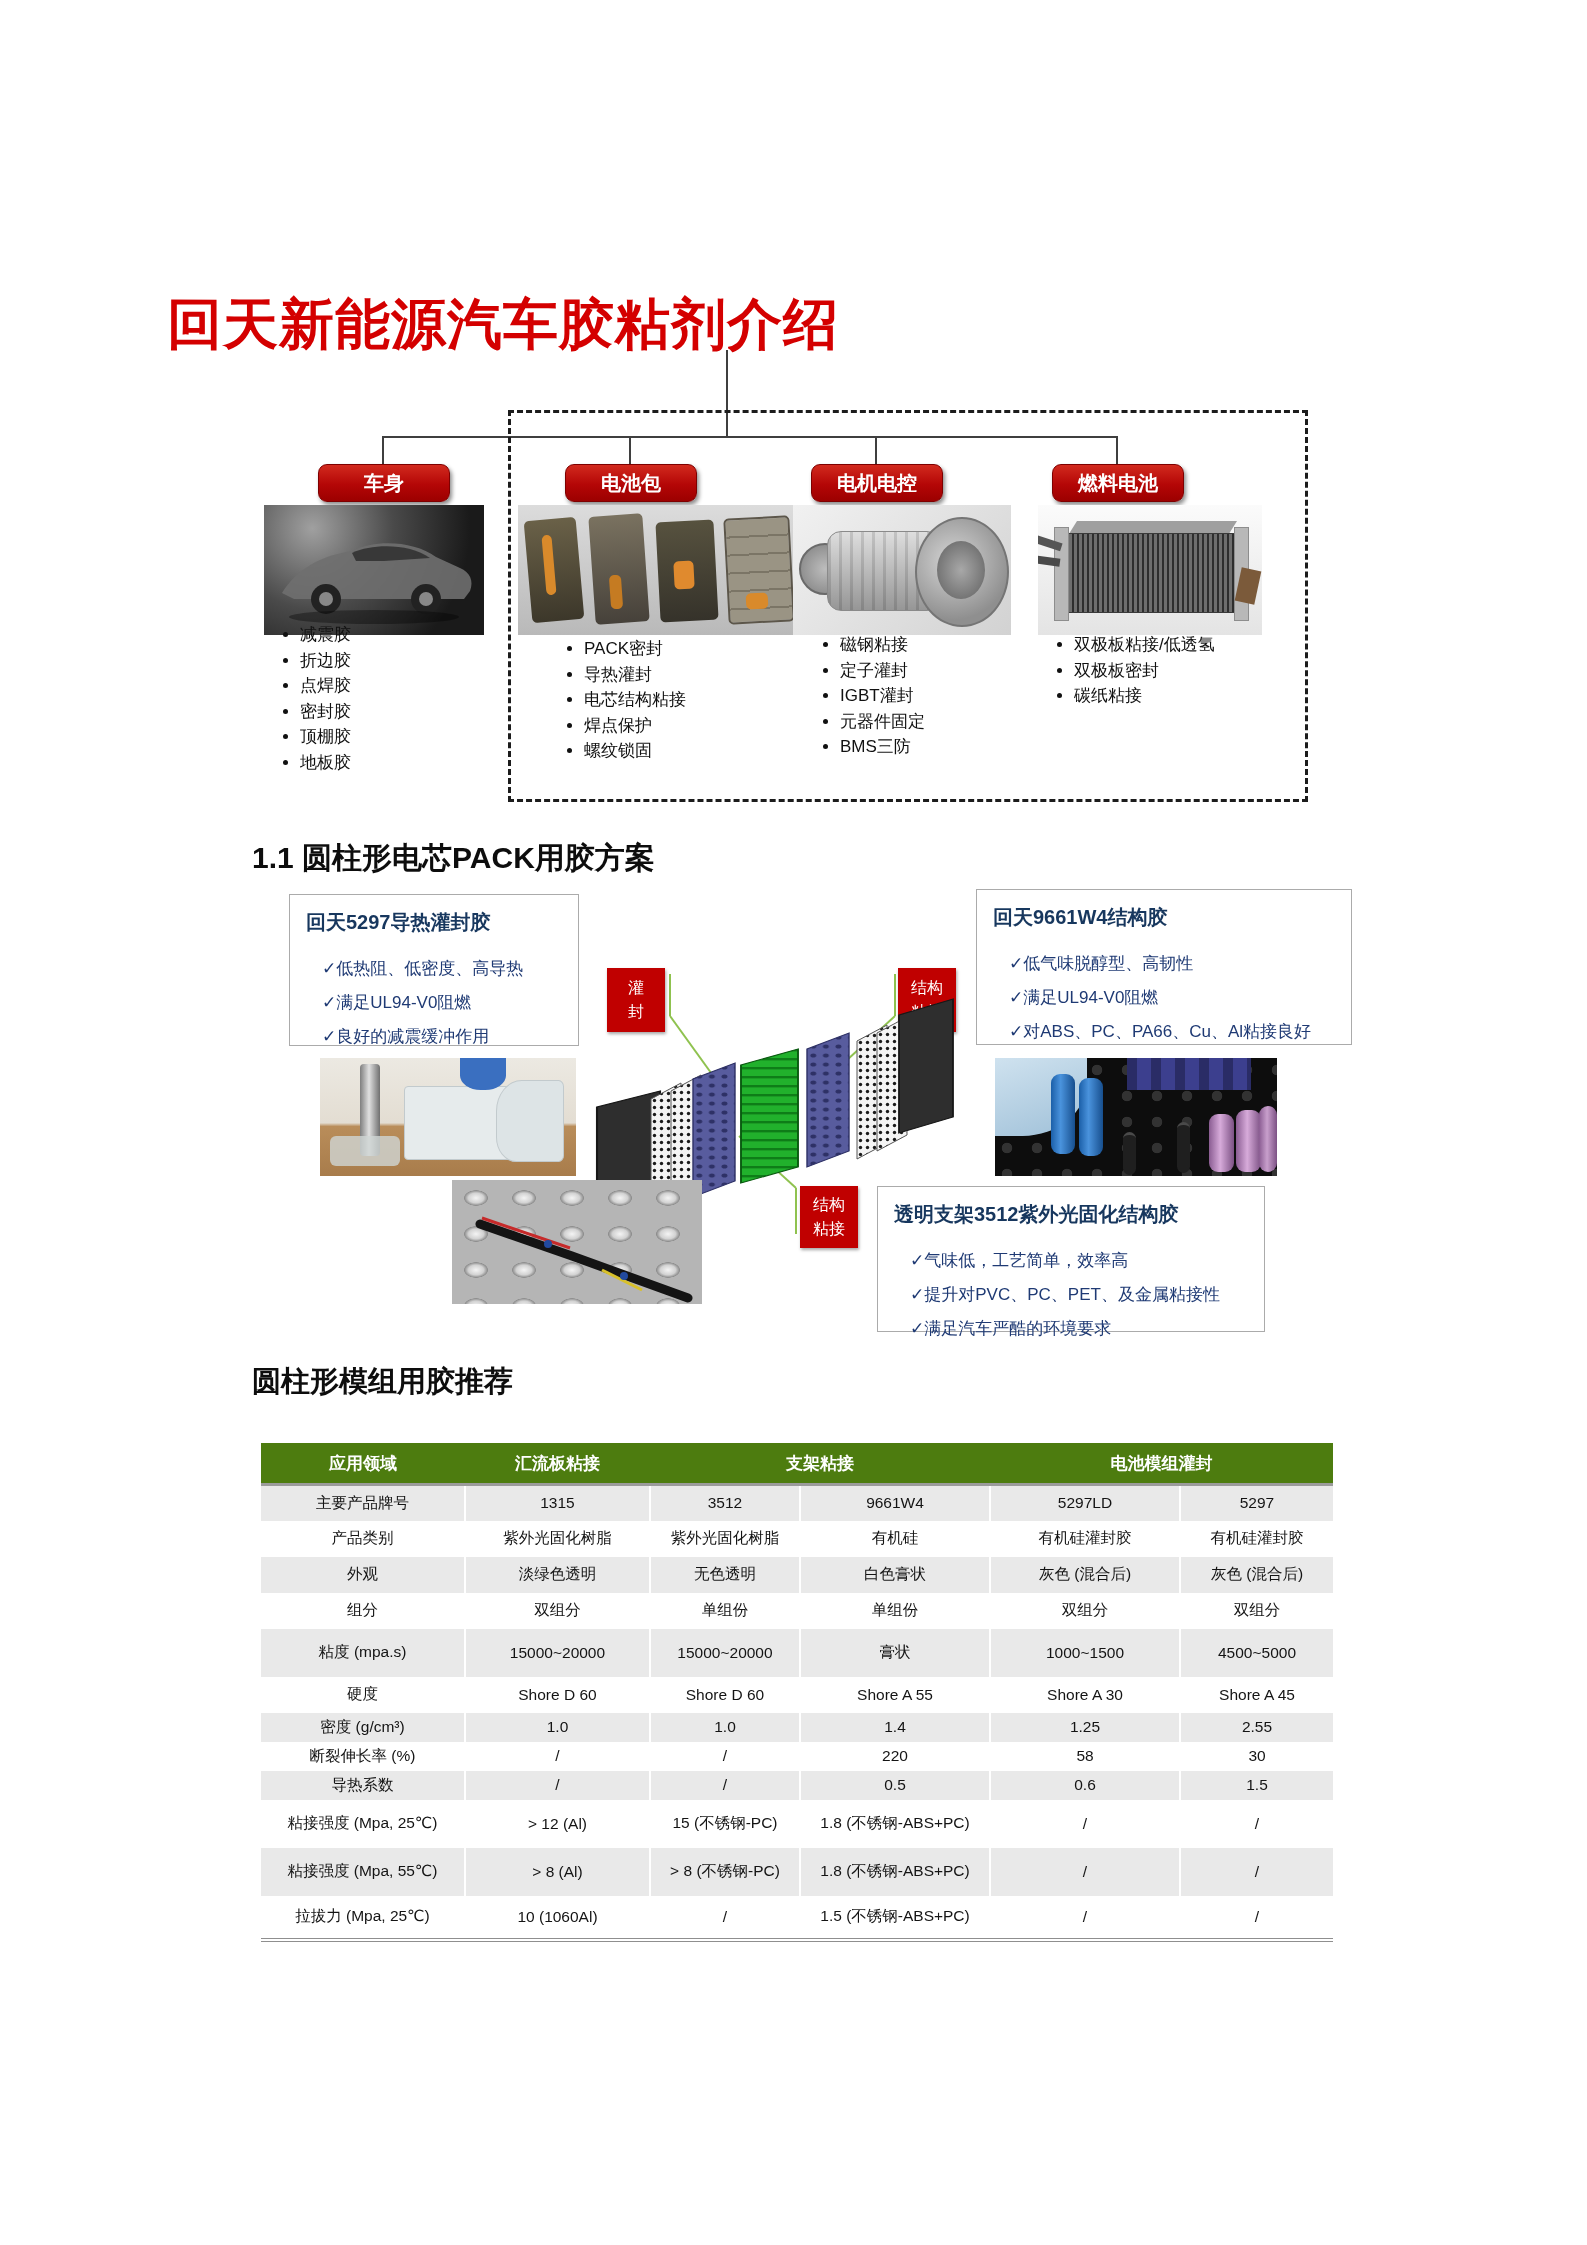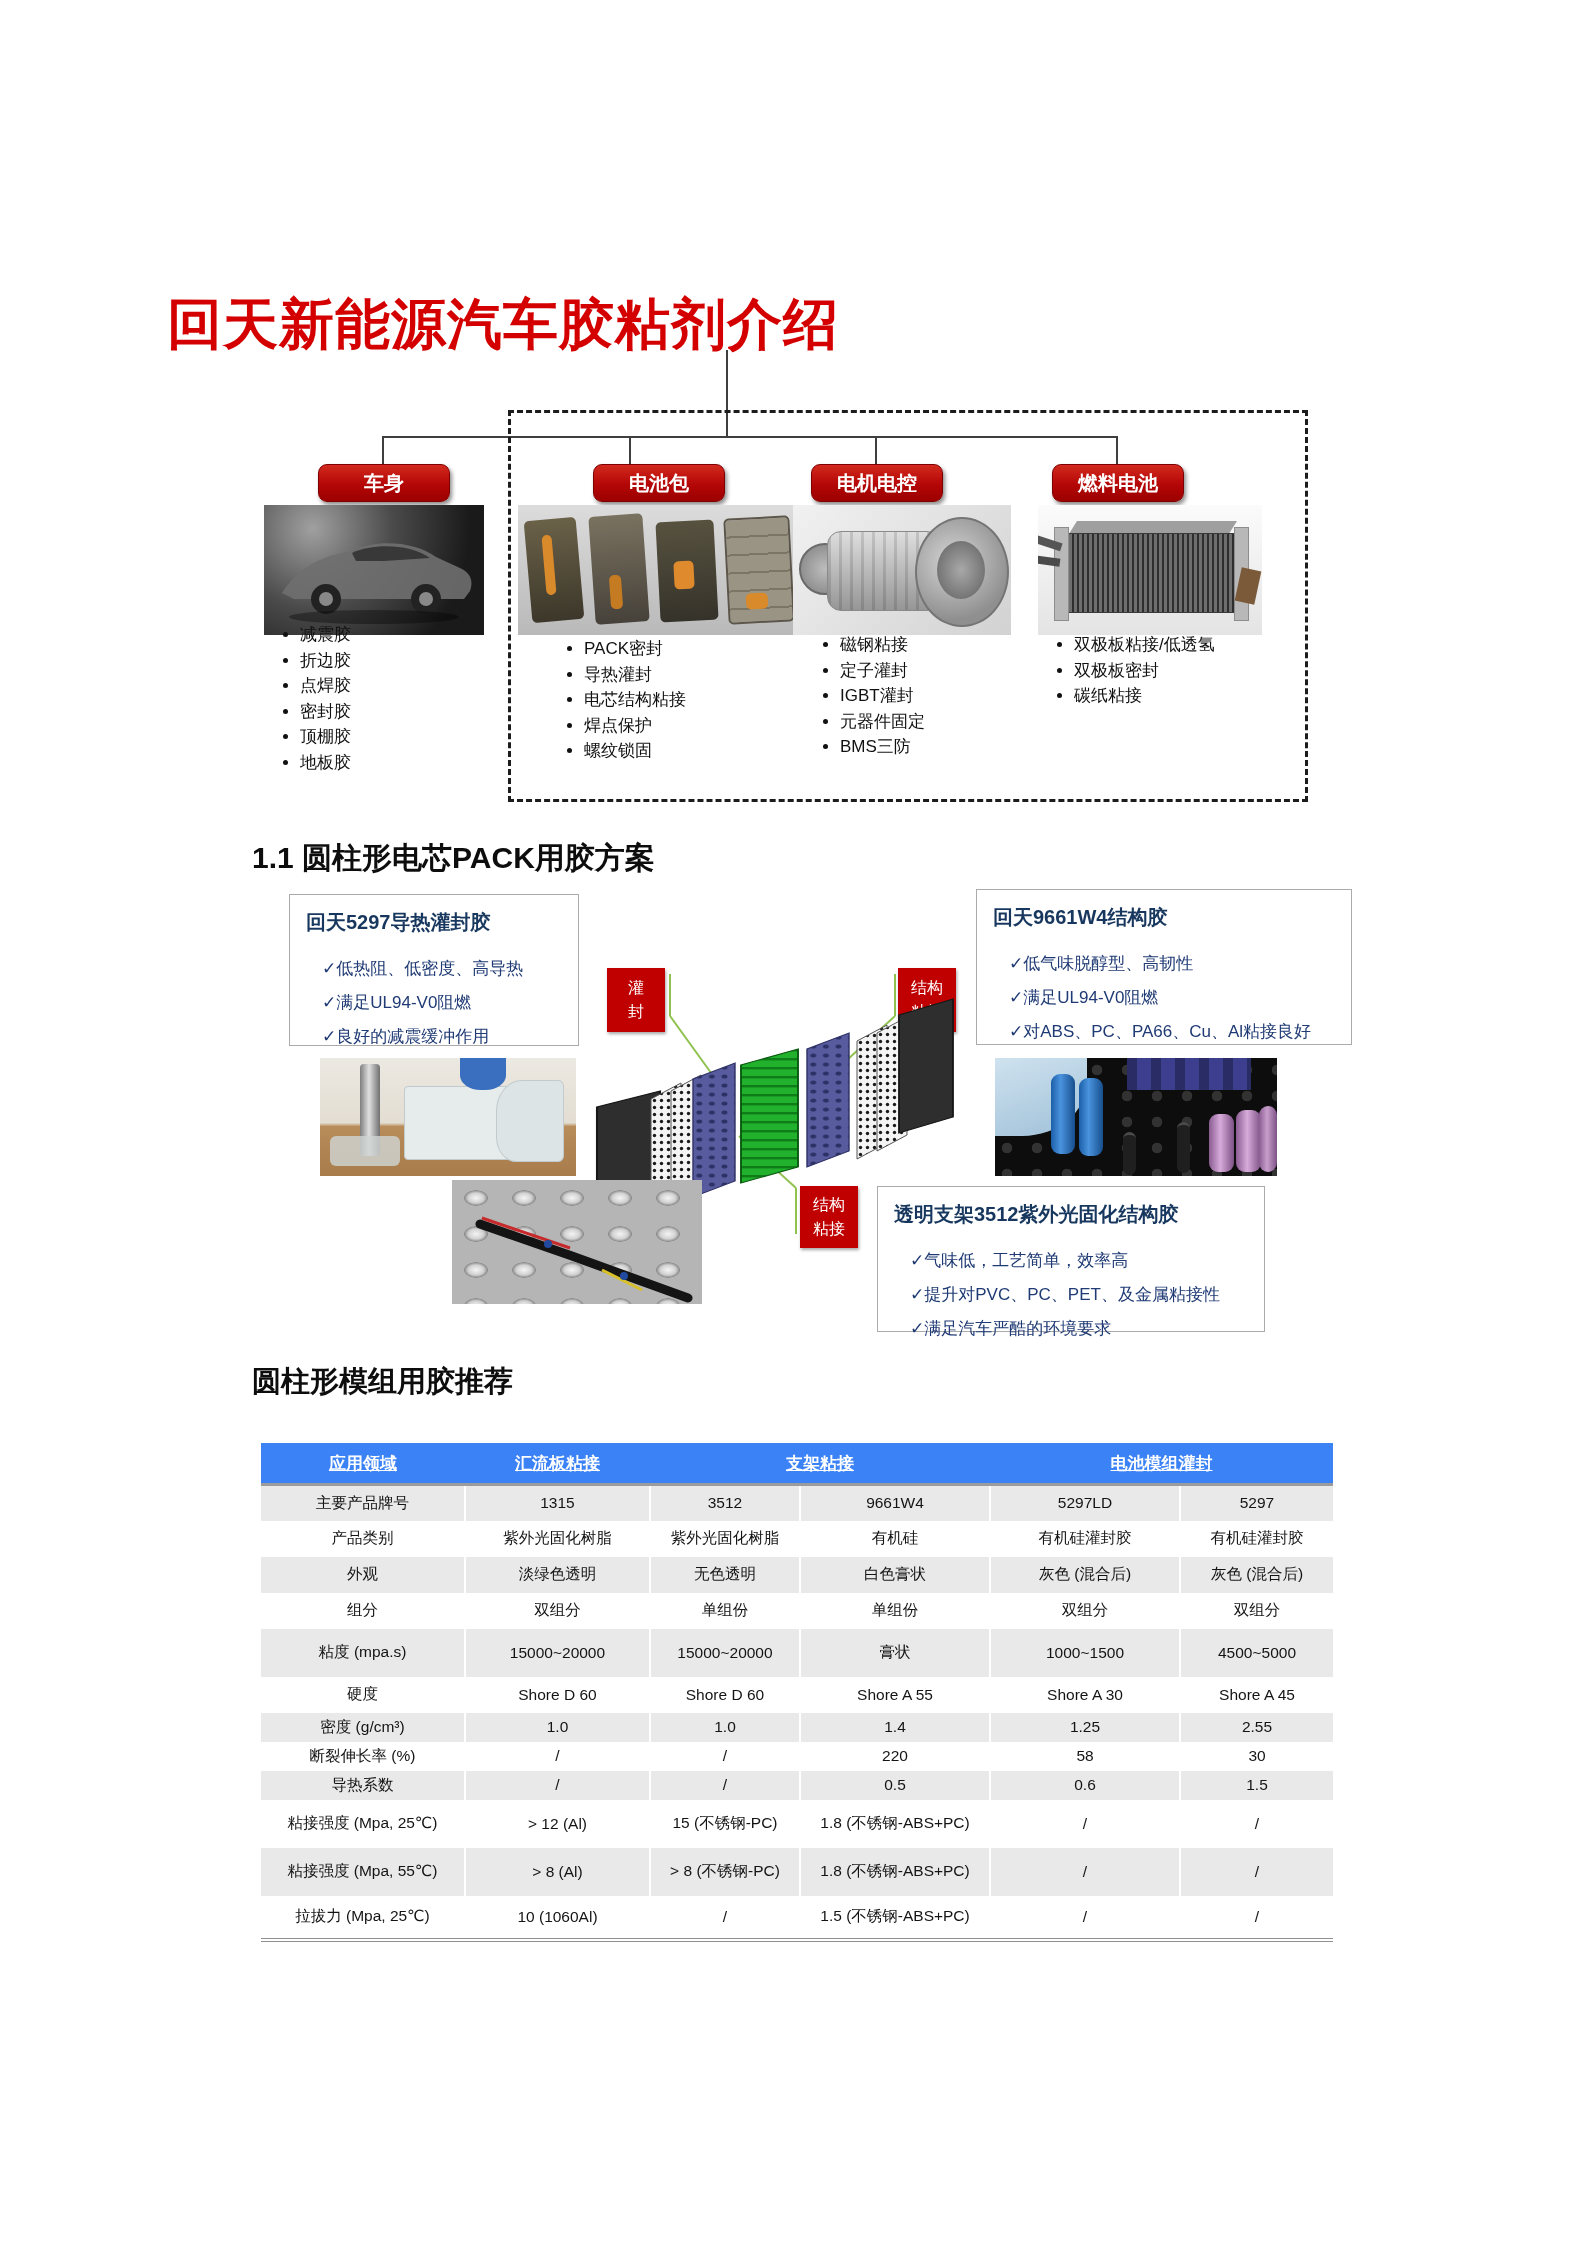--- a/index.html
+++ b/index.html
@@ -28,22 +28,22 @@
   .callout li{font-size:17px;color:#1f3a74;line-height:34px;white-space:nowrap;}
   .red-tag{position:absolute;background:#c00000;color:#fff;display:flex;align-items:center;justify-content:center;
     text-align:center;font-size:16px;line-height:1.5;box-shadow:1px 2px 3px rgba(0,0,0,.35);}
   .red-tag span{display:block;width:2.4em;}
   .red-tag.one-col span{width:1.2em;}
   .leader{position:absolute;left:250px;top:960px;pointer-events:none;}
 
   
   .table-heading{position:absolute;left:252px;top:1362px;font-size:29px;font-weight:bold;color:#0d0d0d;}
   .spec-table{position:absolute;left:261px;top:1443px;width:1072px;border-collapse:collapse;table-layout:fixed;}
-  .spec-table thead th{background:#3b82f6;color:#fff;font-size:17px;font-weight:bold;height:38px;
-    border-bottom:3px solid #9b9b9b;text-decoration:underline;}
+  .spec-table thead th{background:#4d7c0f;color:#fff;font-size:17px;font-weight:bold;height:38px;
+    border-bottom:3px solid #9b9b9b;}
   .spec-table tbody tr{height:36px;}
   .spec-table tbody tr:nth-child(odd){background:#e9e9e9;}
   .spec-table tbody tr:nth-child(even){background:#ffffff;}
   .spec-table tbody tr:nth-child(5){height:48px;}
   .spec-table tbody tr:nth-child(7),.spec-table tbody tr:nth-child(8),.spec-table tbody tr:nth-child(9){height:29px;}
   .spec-table tbody tr:nth-child(10),.spec-table tbody tr:nth-child(11){height:48px;}
   .spec-table tbody tr:nth-child(12){height:44px;}
   .spec-table tbody th,.spec-table tbody td{font-size:15.5px;font-weight:normal;color:#141414;
     text-align:center;white-space:nowrap;border-left:2px solid #fff;}
   .spec-table tbody th:first-child{border-left:none;}
@@ -72,21 +72,21 @@
 
   <div class="tline" style="left:726px;top:350px;width:2px;height:86px;"></div>
   <div class="tline" style="left:383px;top:436px;width:735px;height:2px;"></div>
   <div class="tline" style="left:382px;top:436px;width:2px;height:28px;"></div>
   <div class="tline" style="left:629px;top:436px;width:2px;height:28px;"></div>
   <div class="tline" style="left:875px;top:436px;width:2px;height:28px;"></div>
   <div class="tline" style="left:1116px;top:436px;width:2px;height:28px;"></div>
   <div class="dashed-box"></div>
 
   <div class="cat-btn" style="left:318px;">车身</div>
-  <div class="cat-btn" style="left:565px;margin-left:28px;">电池包</div>
+  <div class="cat-btn" style="left:565px;">电池包</div>
   <div class="cat-btn" style="left:811px;">电机电控</div>
   <div class="cat-btn" style="left:1052px;">燃料电池</div>
 
   <div class="photo car-photo" style="left:264px;top:505px;width:220px;height:130px;">
     <svg width="220" height="130" viewBox="0 0 220 130">
       <path d="M18,88 C34,62 60,50 88,46 C112,34 150,36 172,52 L196,63 C206,67 210,76 206,86 L200,94 L30,94 Z" fill="#6f6f6f" opacity="0.9"></path>
       <path d="M88,48 C110,38 146,39 166,53 L120,56 L92,56 Z" fill="#2f2f2f" opacity="0.85"></path>
       <circle cx="62" cy="94" r="15" fill="#222"></circle>
         <circle cx="62" cy="94" r="7" fill="#888"></circle>
       <circle cx="162" cy="94" r="15" fill="#222"></circle>

